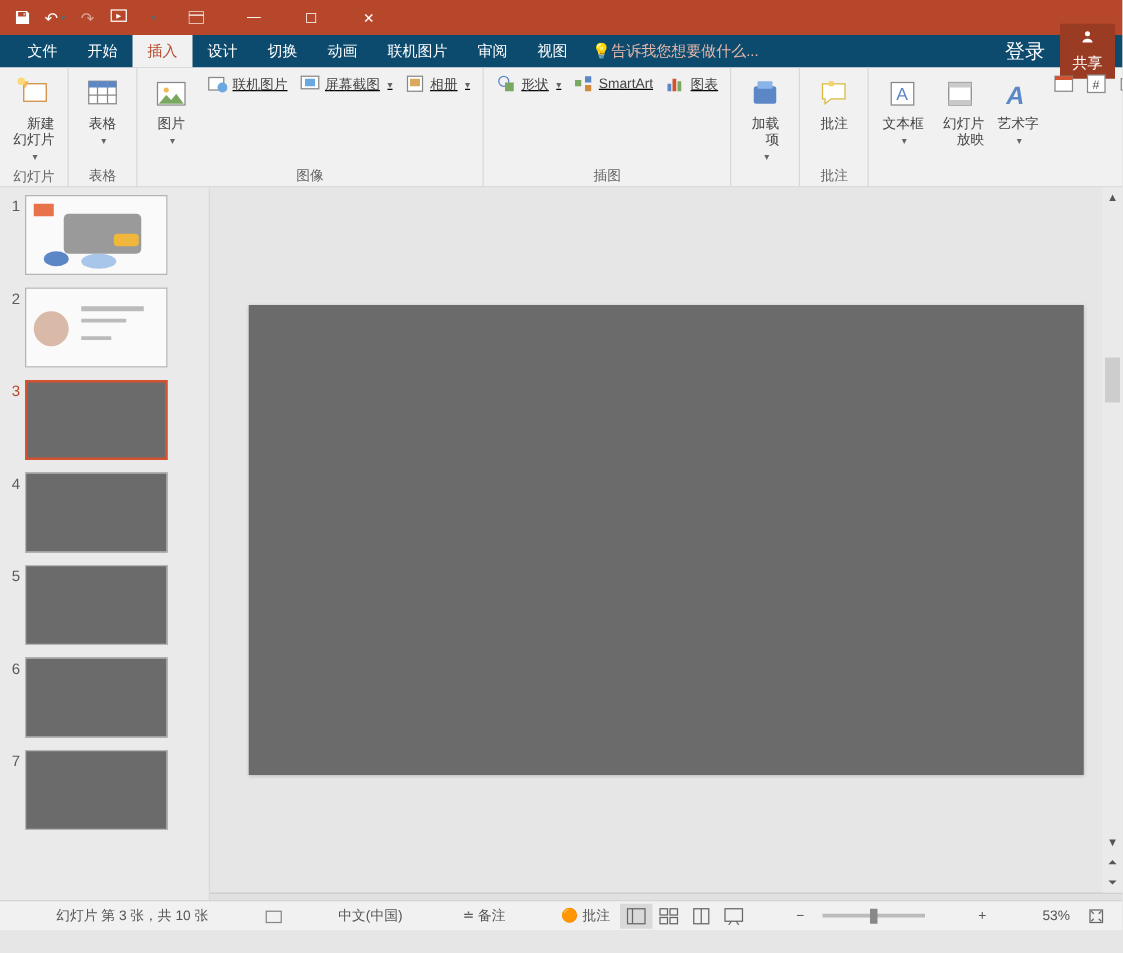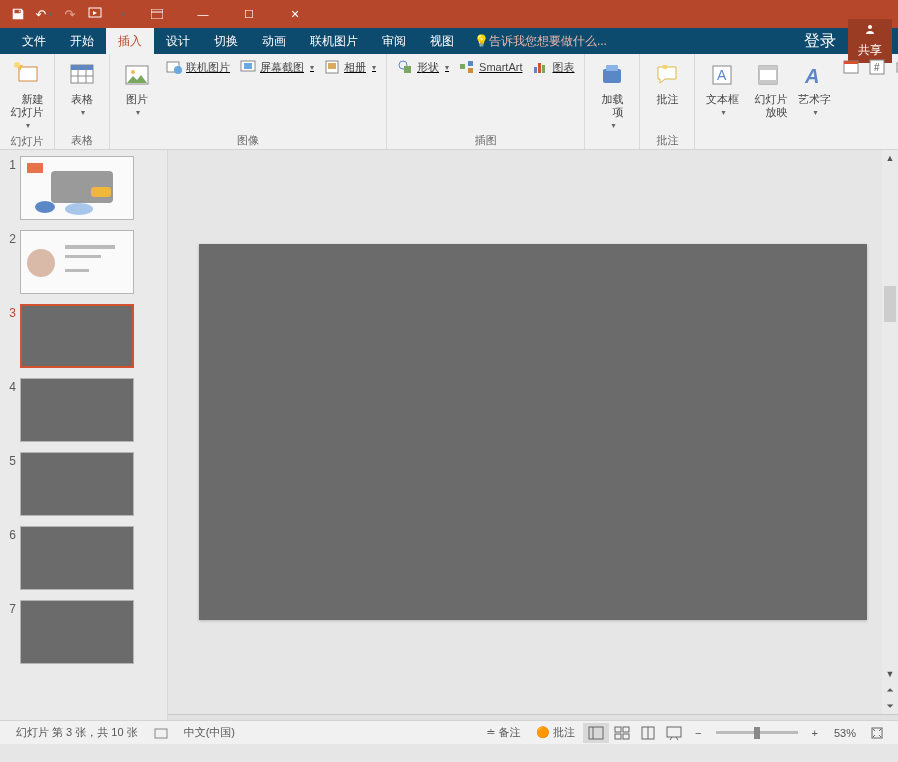--- a/index.html
+++ b/index.html
@@ -50,21 +50,21 @@
 .vscroll { position: absolute; right: 0; top: 0; bottom: 0; width: 16px; background: #eaeaea; display: flex; flex-direction: column; }
 .vscroll-btn { height: 16px; background: #eaeaea; display: flex; align-items: center; justify-content: center; font-size: 9px; color: #555; }
 .vscroll-track { flex: 1; background: #eaeaea; }
 .vscroll-thumb { width: 12px; height: 36px; background: #cdcdcd; margin: 120px auto 0; }
 
 .splitter { height: 6px; background: #e1e1e1; border-top: 1px solid #c9c9c9; }
 .notes { height: 26px; background: #fff; border-top: 1px solid #d0d0d0; padding: 4px 10px; color: #888; font-size: 12px; }
 
 .statusbar { height: 24px; background: #f1f1f1; border-top: 1px solid #d4d4d4; display: flex; align-items: center; font-size: 11px; color: #555; padding: 0 8px; }
 .statusbar .spacer { flex: 1; }
-.status-btn { padding: 0 8px; display: flex; align-items: center; gap: 3px; }
+.status-btn { padding: 0 8px; display: flex; align-items: center; gap: 3px; margin-left: 29px; }
 .view-btn { width: 26px; height: 20px; display: flex; align-items: center; justify-content: center; }
 .view-btn.active { background: #d9d9d9; }
 .zoom-slider { width: 82px; height: 3px; background: #bbb; position: relative; margin: 0 6px; }
 .zoom-slider::before { content: ""; position: absolute; left: 38px; top: -4px; width: 6px; height: 12px; background: #888; }
 .star { position: absolute; left: 0; top: 18px; font-size: 10px; color: #555; }
 </style>
 </head>
 <body>
 
 <div class="titlebar">

